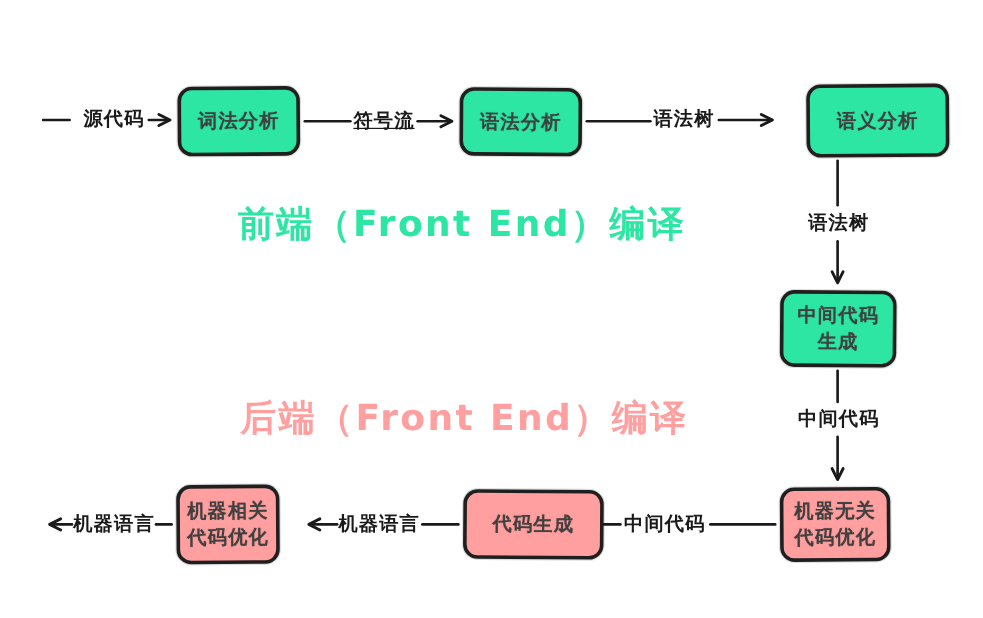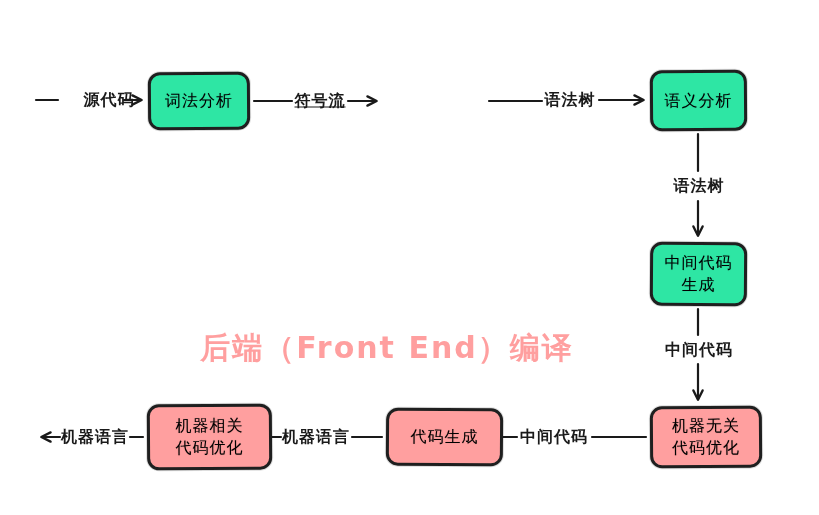--- a/index.html
+++ b/index.html
@@ -28,22 +28,22 @@
     border-radius: 12px;
     display: flex;
     align-items: center;
     justify-content: center;
     text-align: center;
     box-shadow: 0 0 0 1px rgba(31,31,31,0.15);
   }
   .node.green { background: #2ee6a4; }
   .node.pink  { background: #ff9f9f; }
   .node-text {
-    color: #000000;
-    font-weight: normal;
+    color: #404040;
+    font-weight: bold;
     font-size: 16px;
     line-height: 1.35;
     white-space: pre-line;
     letter-spacing: 1px;
     text-shadow: 0 0 1px rgba(0,0,0,0.25);
   }
   .edge-label {
     position: absolute;
     transform: translate(-50%, -50%);
     color: #1a1a1a;
@@ -90,46 +90,50 @@
       <path d="M698,364 L698,399" marker-end="url(#arrow)"></path>
       <path d="M646,437 L592,437"></path>
       <path d="M517,437 L487,437" marker-end="url(#arrow)"></path>
       <path d="M382,437 L352,437"></path>
       <path d="M281,437 L258,437" marker-end="url(#arrow)"></path>
       <path d="M143,437 L130,437"></path>
       <path d="M60,437 L42,437" marker-end="url(#arrow)"></path>
     </g>
   </svg>
 
+  <div class="section-title front" style="left:185px; top:167px;">前端（Front End）编译</div>
   <div class="section-title back" style="left:187px; top:328px;">后端（Front End）编译</div>
 
   <div class="node green rot-a" style="left:148px; top:72px; width:102px; height:58px;">
     <span class="node-text">词法分析</span>
   </div>
-  <div class="node green rot-a" style="left:650px; top:70px; width:97px; height:61px;text-align:center;">
+  <div class="node green rot-b" style="left:383px; top:73px; width:102px; height:57px;">
+    <span class="node-text">语法分析</span>
+  </div>
+  <div class="node green rot-a" style="left:672px; top:70px; width:119px; height:61px;text-align:center;">
     <span class="node-text">语义分析</span>
   </div>
   <div class="node green rot-b" style="left:650px; top:242px; width:97px; height:64px;">
     <span class="node-text">中间代码
 生成</span>
   </div>
 
-  <div class="node pink rot-a" style="left:650px; top:406px; width:112px; height:62px;text-align:center;">
+  <div class="node pink rot-a" style="left:650px; top:406px; width:92px; height:62px;text-align:center;">
     <span class="node-text">机器无关
 代码优化</span>
   </div>
   <div class="node pink rot-b" style="left:386px; top:408px; width:117px; height:58px;">
     <span class="node-text">代码生成</span>
   </div>
-  <div class="node pink rot-a" style="left:147px; top:404px; width:125px; height:66px;">
+  <div class="node pink rot-a" style="left:147px; top:404px; width:86px; height:66px;">
     <span class="node-text">机器相关
 代码优化</span>
   </div>
 
-  <div class="edge-label" style="left:109px; top:100px;">源代码</div>
+  <div class="edge-label" style="left:95px; top:100px;">源代码</div>
   <div class="edge-label" style="left:320px; top:101px;text-decoration:underline;">符号流</div>
   <div class="edge-label" style="left:570px; top:100px;">语法树</div>
   <div class="edge-label" style="left:699px; top:186px;">语法树</div>
   <div class="edge-label" style="left:699px; top:350px;">中间代码</div>
   <div class="edge-label" style="left:554px; top:437px;">中间代码</div>
   <div class="edge-label" style="left:316px; top:437px;">机器语言</div>
   <div class="edge-label" style="left:95px; top:437px;">机器语言</div>
 
 </div>
 

